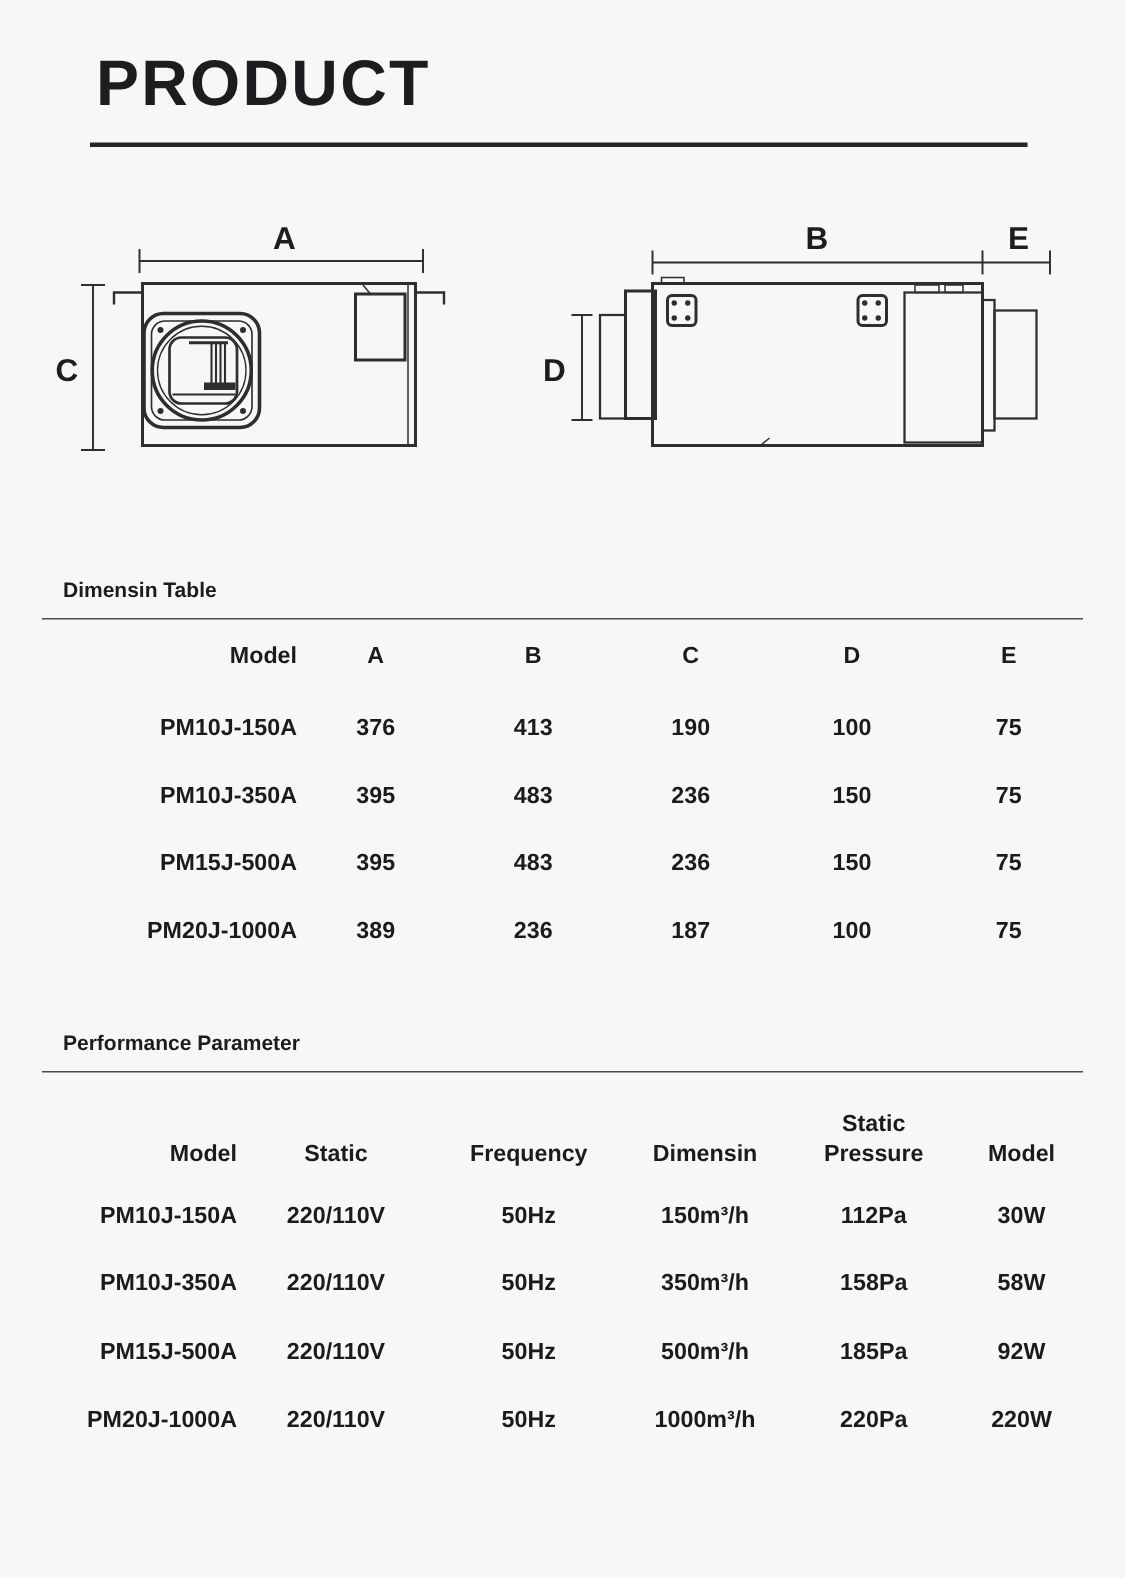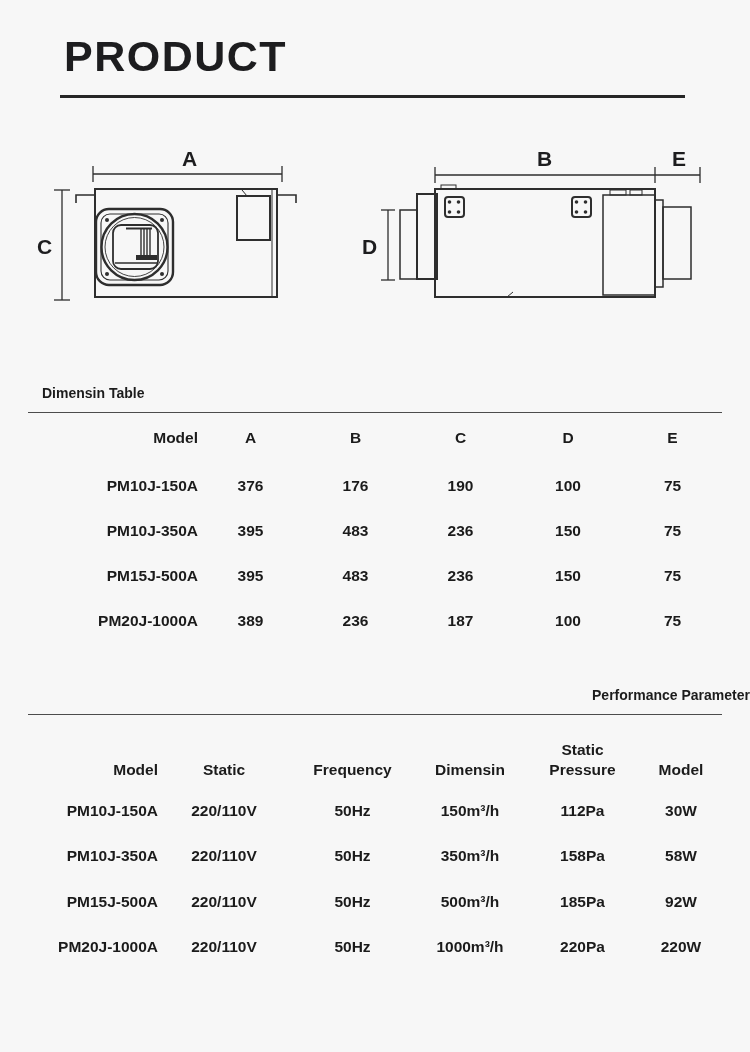--- a/index.html
+++ b/index.html
@@ -66,21 +66,21 @@
   .dim-table col.c-e{width:99px;}
   .perf-table th{height:64px;vertical-align:bottom;padding-bottom:9px;}
   .perf-table td{height:45.5px;vertical-align:middle;}
   .perf-table col.c-model{width:130px;}
   .perf-table col.c-volt{width:132px;}
   .perf-table col.c-freq{width:125px;}
   .perf-table col.c-air{width:110px;}
   .perf-table col.c-stat{width:115px;}
   .perf-table col.c-pow{width:82px;}
   .wrap-head{max-width:74px;margin:0 auto;white-space:normal;line-height:1.25;}
-  .mt-perf{margin-top:44px;text-align:right;}
+  .mt-perf{margin-top:44px;}
 </style>
 </head>
 <body>
 
 <div class="title-block">
   <div class="title-line">PRODUCT</div>
   <div class="title-underline"></div>
 </div>
 
 <div class="diagram-row">
@@ -197,21 +197,21 @@
       <th>B</th>
       <th>C</th>
       <th>D</th>
       <th>E</th>
     </tr>
   </thead>
   <tbody>
     <tr>
       <td>PM10J-150A</td>
       <td>376</td>
-      <td>176</td>
+      <td>413</td>
       <td>190</td>
       <td>100</td>
       <td>75</td>
     </tr>
     <tr>
       <td>PM10J-350A</td>
       <td>395</td>
       <td>483</td>
       <td>236</td>
       <td>150</td>

